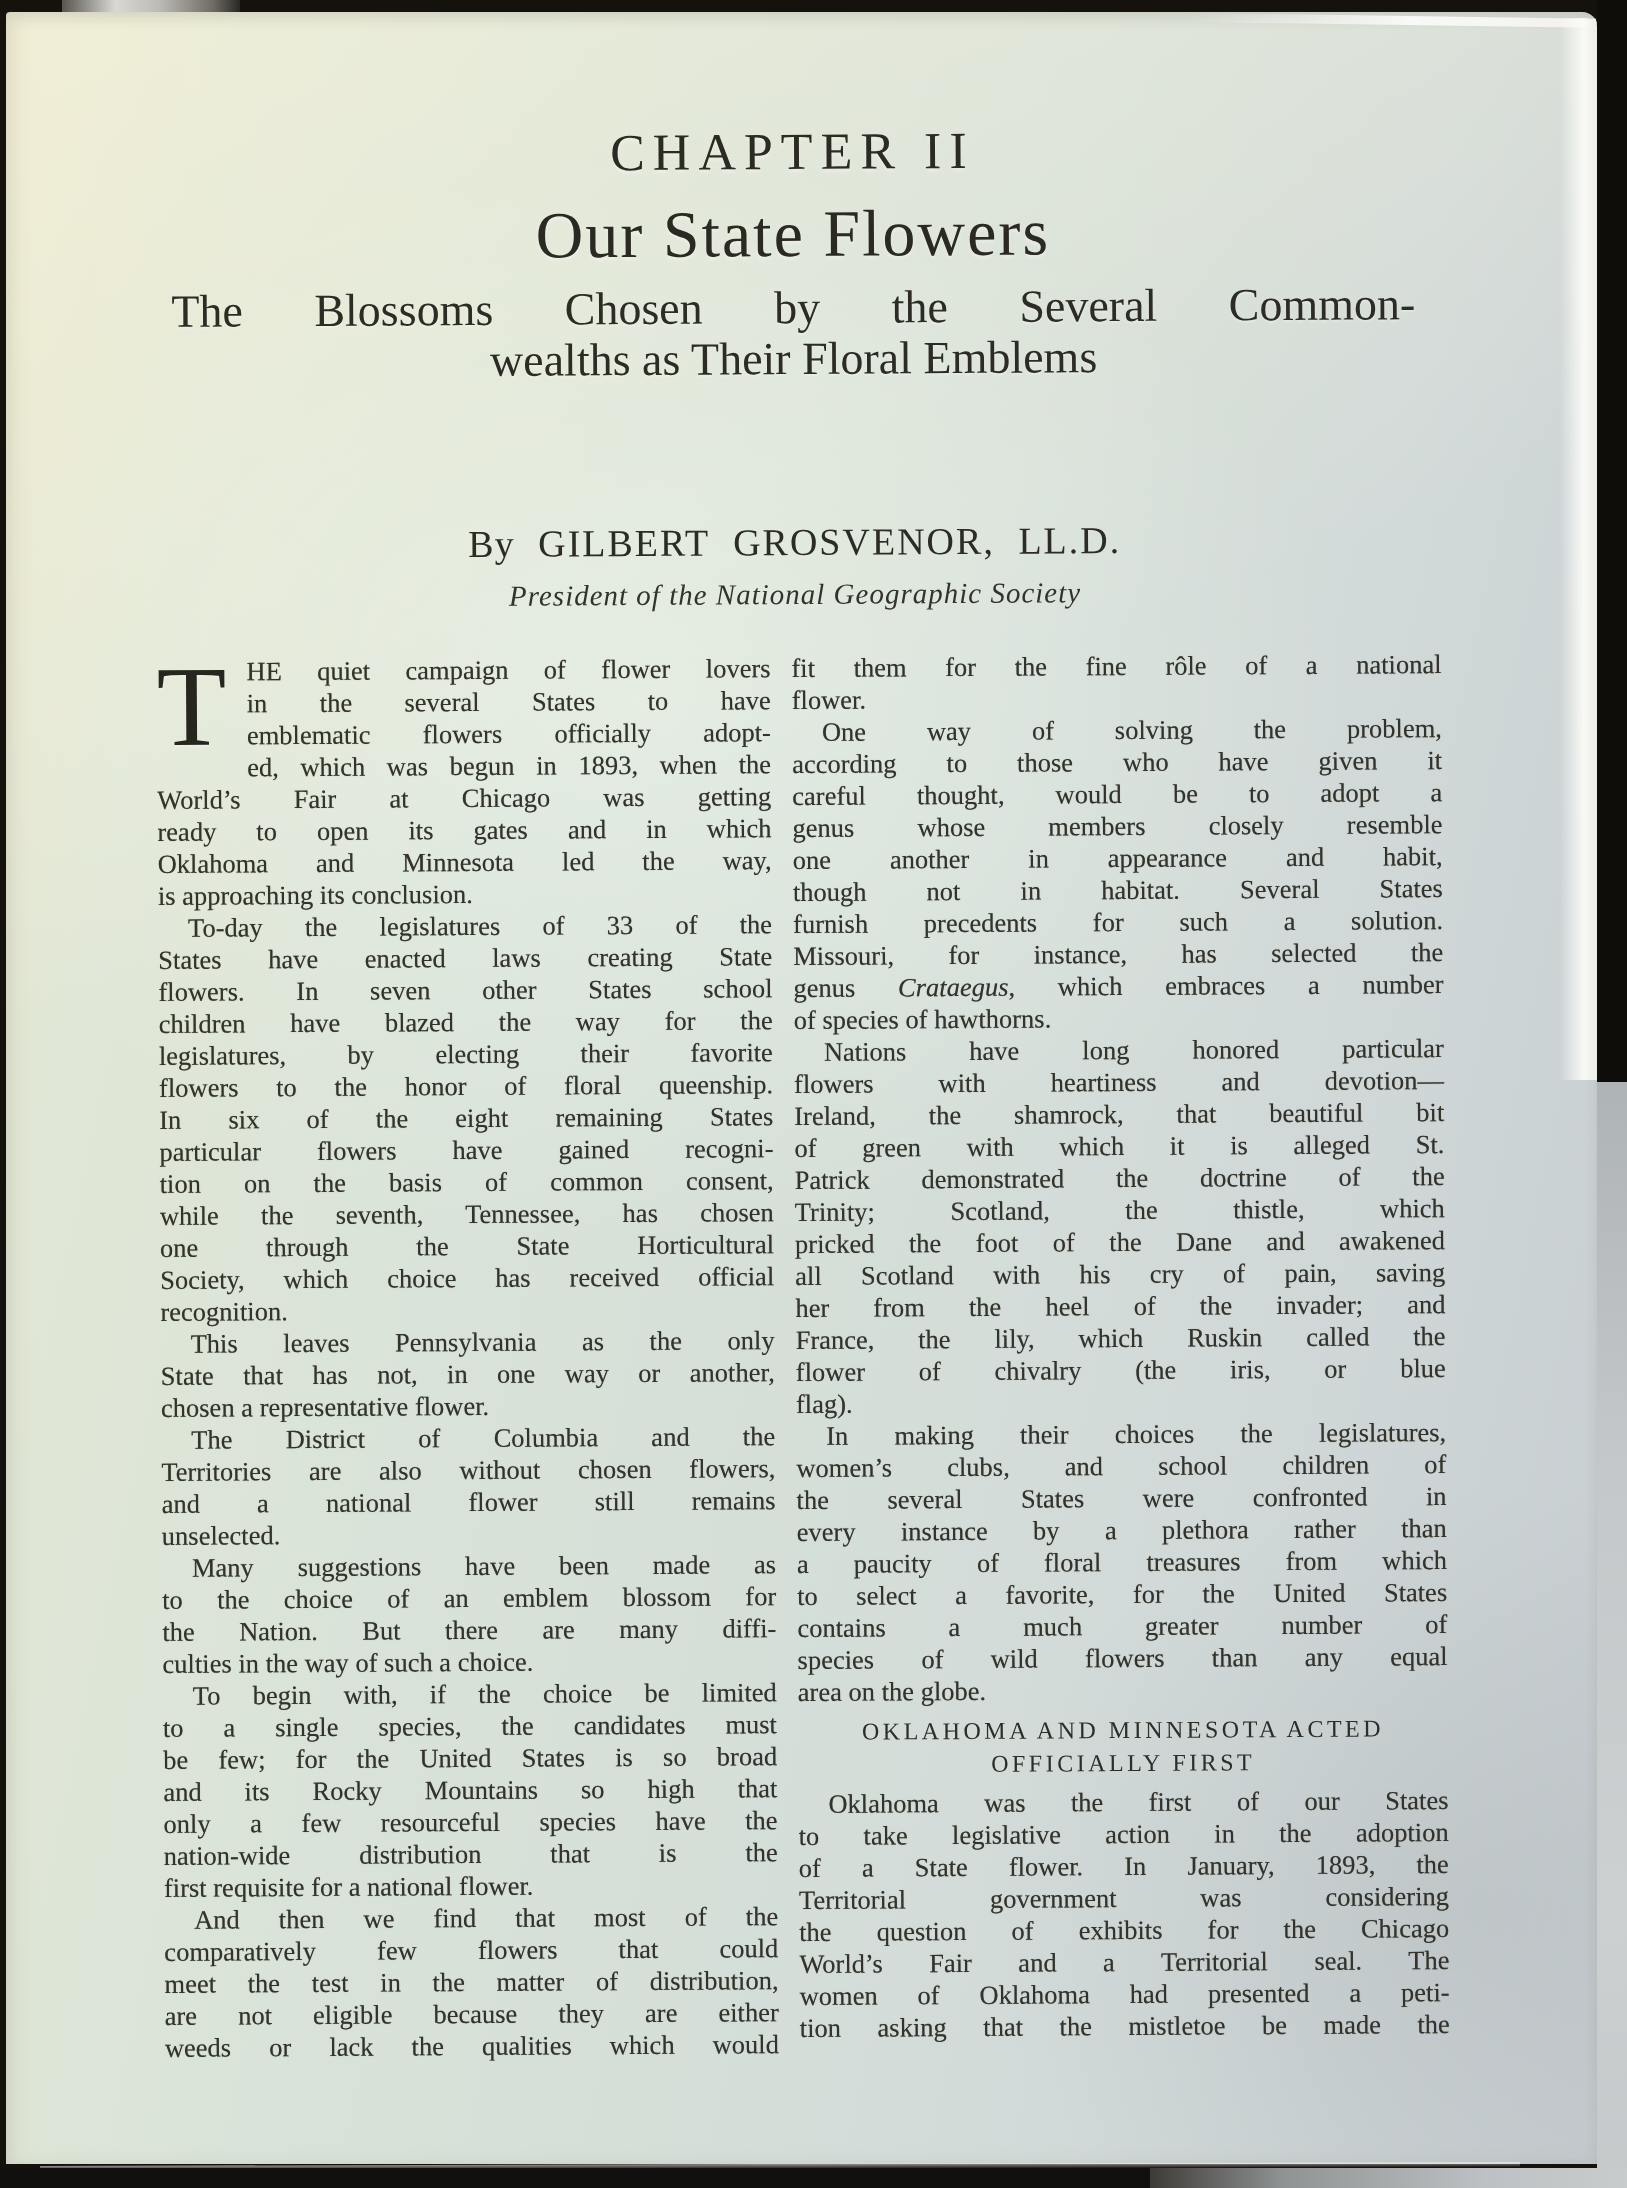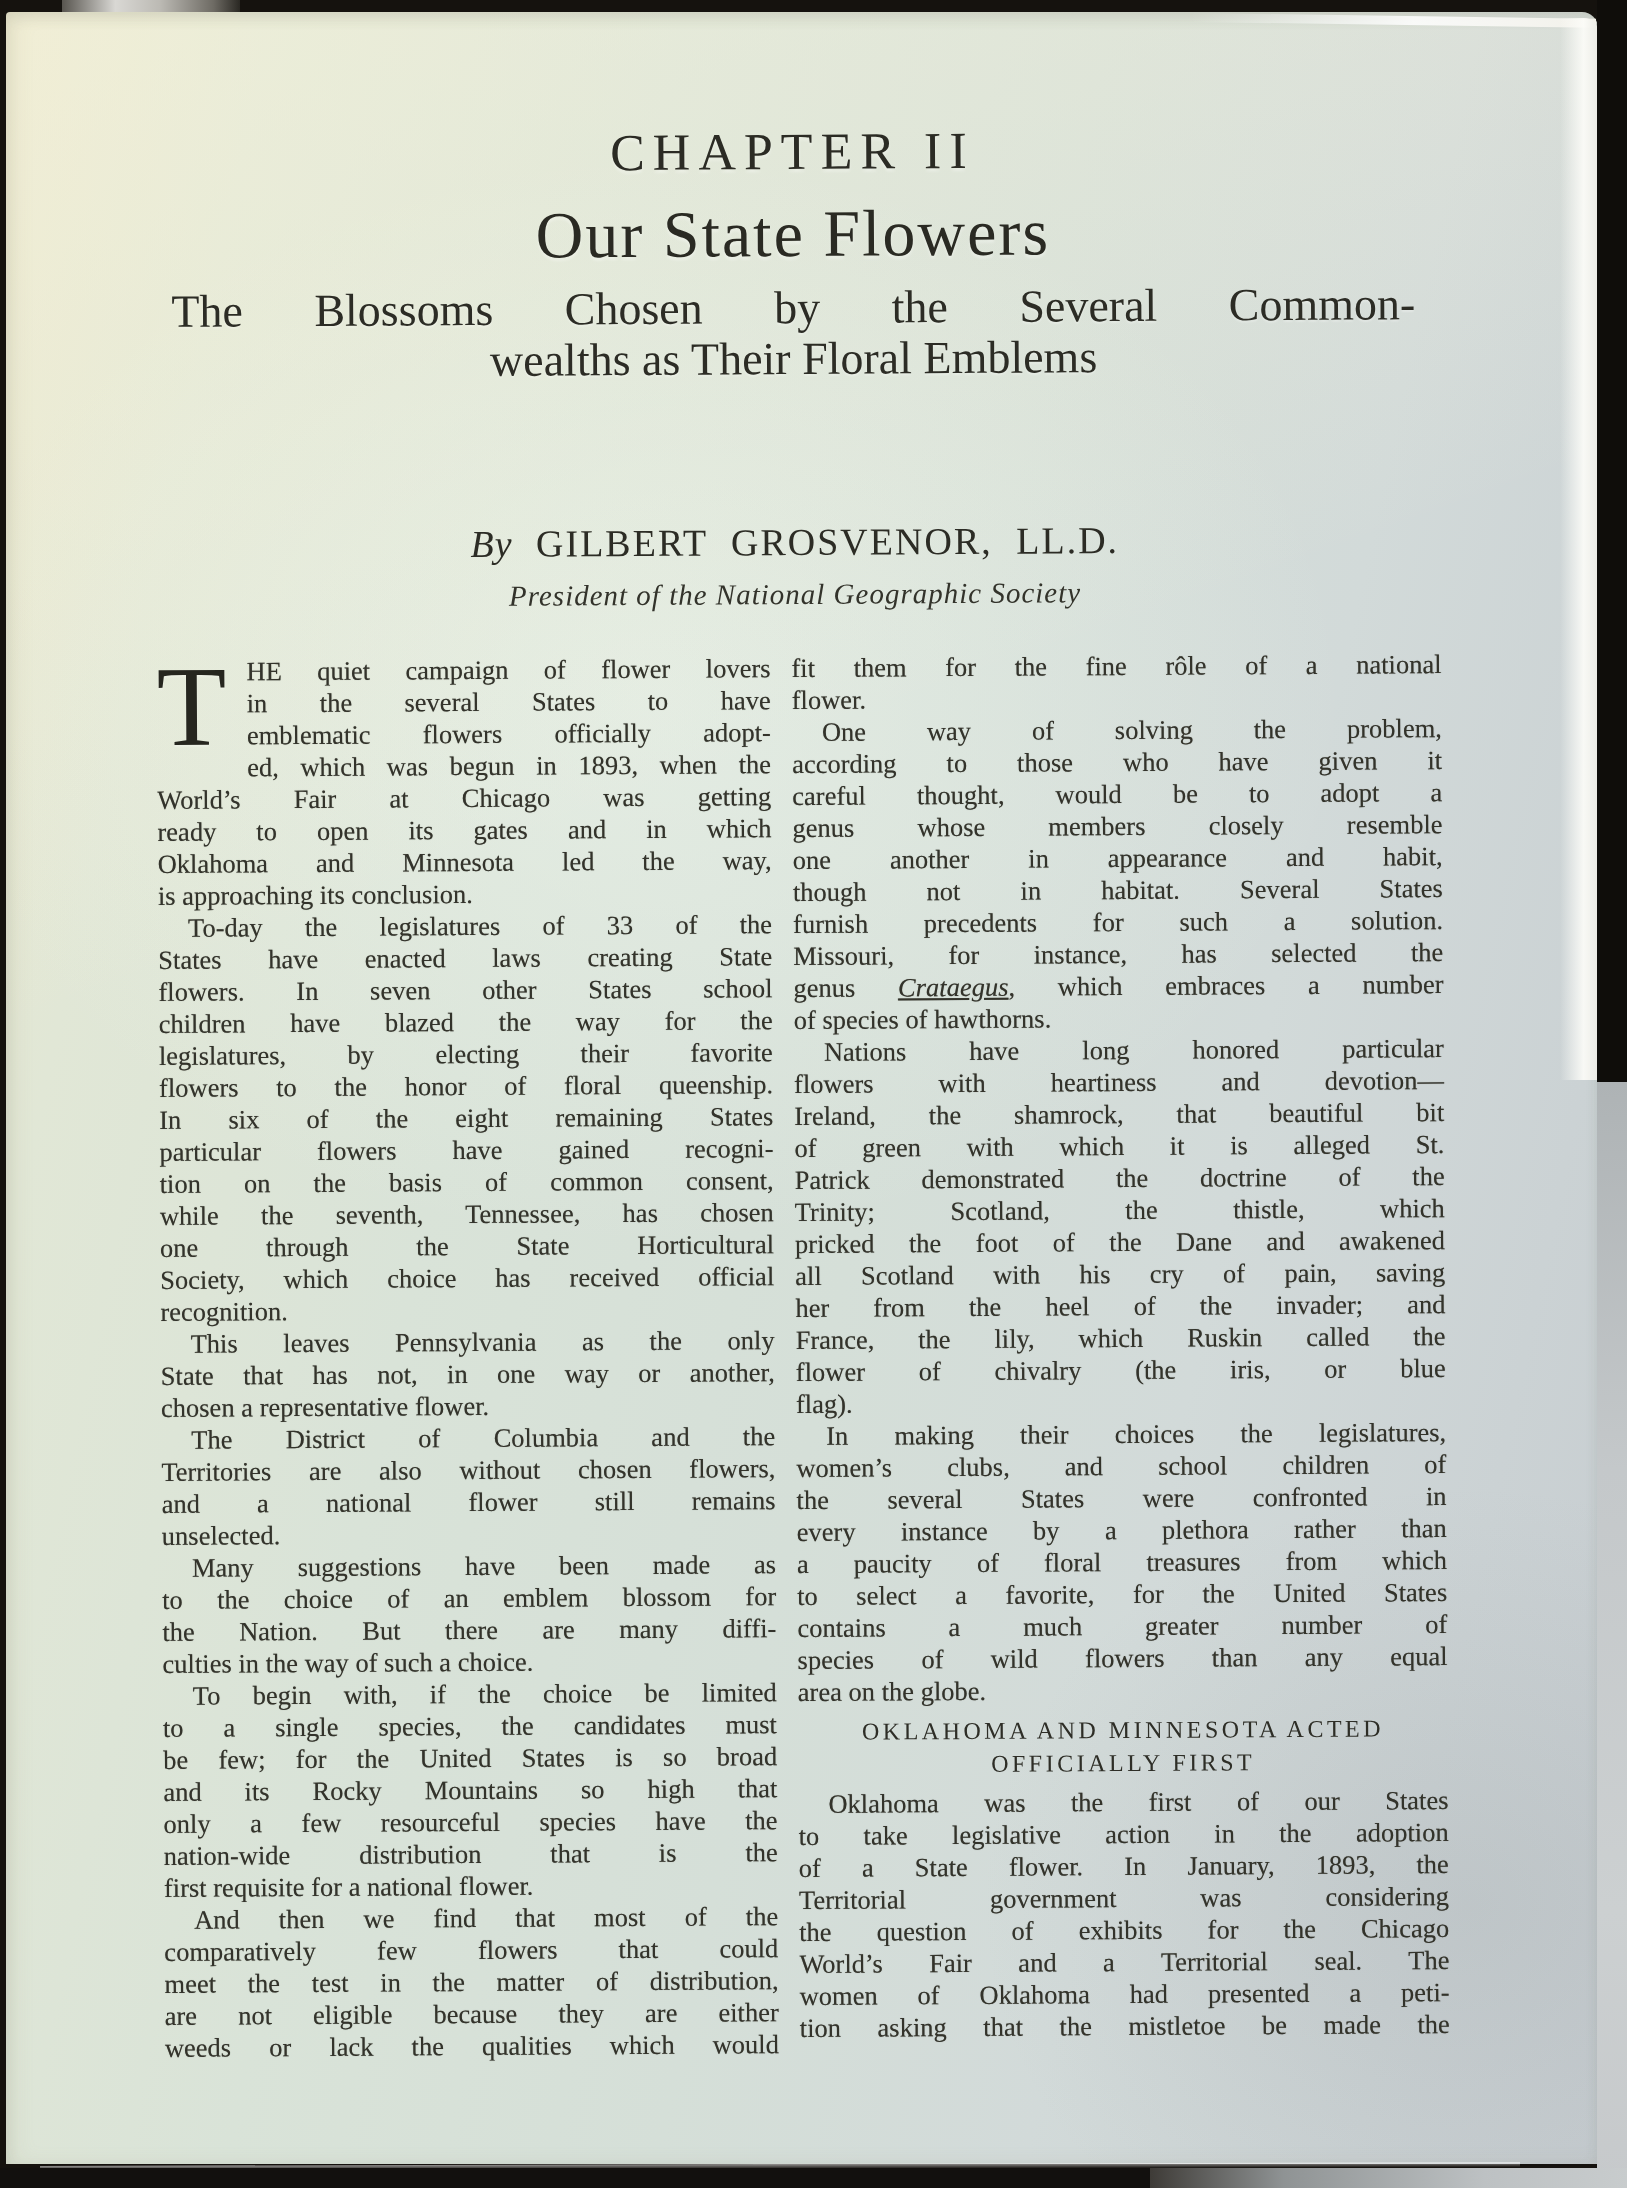--- a/index.html
+++ b/index.html
@@ -65,21 +65,21 @@
     position:absolute;left:23px;top:270px;width:1244px;
     font-size:46px;line-height:51px;color:#2c2c25;
     text-shadow:0 2px 2px rgba(255,255,255,0.3);
   }
   .subtitle .s1{text-align:justify;text-align-last:justify;}
   .subtitle .s2{text-align:center;}
   .byline{
     position:absolute;left:0;top:508px;width:100%;text-align:center;
     font-size:38px;letter-spacing:2px;word-spacing:12px;color:#2c2c25;
   }
-  .byline .by{font-style:italic;letter-spacing:1px;}
+  .byline .by{letter-spacing:1px;}
   .role{
     position:absolute;left:0;top:566px;width:100%;text-align:center;
     font-style:italic;font-size:29px;letter-spacing:1px;color:#33332b;
   }
   .col{position:absolute;top:640px;font-size:26.5px;}
   .col-left{left:6px;width:614px;}
   .col-right{left:641px;width:650px;}
   .para{margin:0;}
   .line{
     height:32px;line-height:32px;
@@ -93,21 +93,21 @@
     float:left;width:82px;height:96px;
     font-size:114px;line-height:98px;
     color:#26261f;margin:2px 8px 0 0;
     text-shadow:0 2px 2px rgba(255,255,255,0.3);
   }
   .sec-head{
     margin-top:8px;margin-bottom:6px;
     text-align:center;font-size:24px;line-height:33px;letter-spacing:3.5px;
     color:#2e2e27;
   }
-  i{font-style:italic;text-decoration:underline;}
+  i{font-style:italic;}
 </style>
 </head>
 <body>
 
 <div class="canvas">
   <div class="top-reflection"></div>
   <div class="paper">
     <div class="text-block">
       <div class="chapter">CHAPTER II</div>
       <div class="title">Our State Flowers</div>

